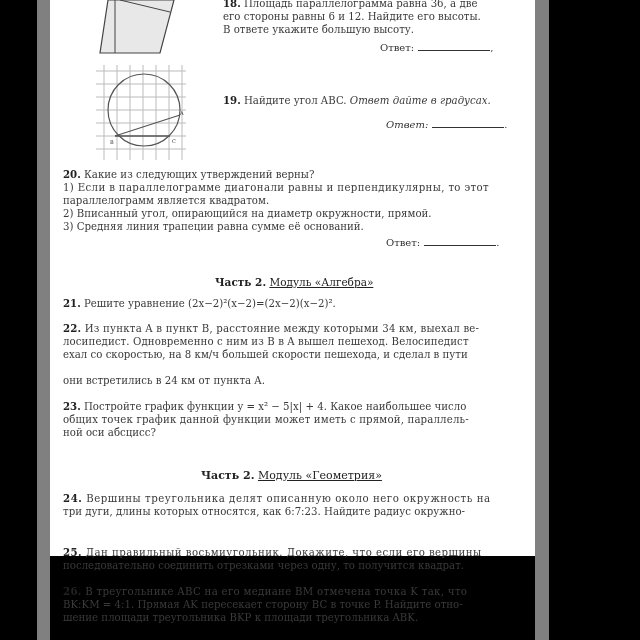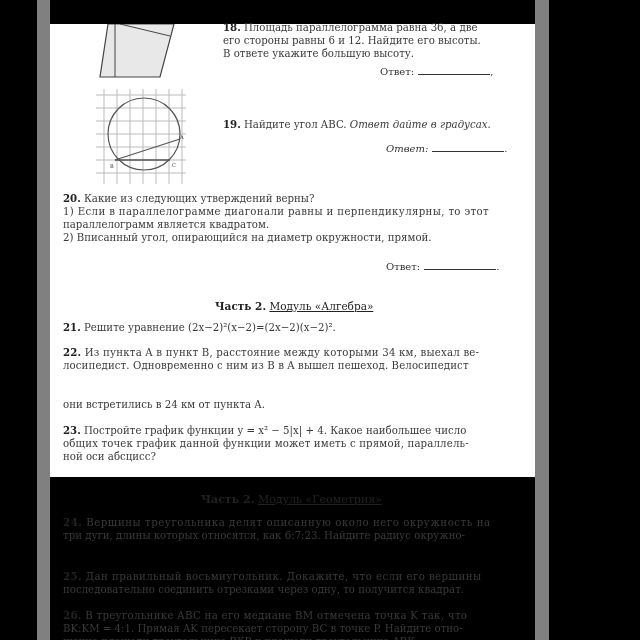--- a/index.html
+++ b/index.html
@@ -1,20 +1,20 @@
 <!DOCTYPE html>
 <html><head>
 <meta charset="utf-8">
 <style>
   html, body { margin:0; padding:0; }
   body { width:640px; height:640px; background:#000; position:relative; overflow:hidden;
          font-family:"DejaVu Serif", serif; color:#333; }
   .strip-l { position:absolute; left:37px; top:0; width:13px; height:640px; background:#808080; }
   .strip-r { position:absolute; left:535px; top:0; width:14px; height:640px; background:#808080; }
-  .page { position:absolute; left:50px; top:0; width:485px; height:453px; background:#fff;margin-top:24px; }
+  .page { position:absolute; left:50px; top:0; width:485px; height:556px; background:#fff; }
   .t { position:absolute; font-size:10.2px; line-height:13px; color:#3a3a3a; white-space:nowrap; }
   .num { font-weight:bold; color:#222; }
   .ans { position:absolute; font-size:10px; color:#333; white-space:nowrap; }
   .ans .line { display:inline-block; width:72px; border-bottom:1px solid #333; margin-left:4px; vertical-align:baseline; }
   .hdr { position:absolute; font-size:10.5px; white-space:nowrap; color:#222; }
   .hdr b { font-weight:bold; }
   .hdr u { font-weight:normal; }
   .it { font-style:italic; }
   svg { position:absolute; }
 </style>
@@ -76,39 +76,41 @@
     <span class="it">Ответ:</span><span class="line"></span>.
   </div>
 
   <div class="t" style="left:13px;top:168px;">
     <span class="num">20.</span>
     <span>Какие из следующих утверждений верны?</span>
   </div>
   <div class="t" style="left:13px;top:181px;letter-spacing:0.35px;">1) Если в параллелограмме диагонали равны и перпендикулярны, то этот</div>
   <div class="t" style="left:13px;top:194px;">параллелограмм является квадратом.</div>
   <div class="t" style="left:13px;top:207px;">2) Вписанный угол, опирающийся на диаметр окружности, прямой.</div>
+  <div class="t" style="left:13px;top:220px;">3) Средняя линия трапеции равна сумме её оснований.</div>
   <div class="ans" style="left:336px;top:237px;">
     <span>Ответ:</span><span class="line"></span>.
   </div>
 
   <div class="hdr" style="left:165px;top:276px;">
     <b>Часть 2.</b>
     <u>Модуль «Алгебра»</u>
   </div>
 
   <div class="t" style="left:13px;top:297px;">
     <span class="num">21.</span>
     <span>Решите уравнение (2x−2)²(x−2)=(2x−2)(x−2)².</span>
   </div>
 
   <div class="t" style="left:13px;top:322px;letter-spacing:0.2px;">
     <span class="num">22.</span>
     <span>Из пункта A в пункт B, расстояние между которыми 34 км, выехал ве-</span>
   </div>
   <div class="t" style="left:13px;top:335px;letter-spacing:0.1px;">лосипедист. Одновременно с ним из B в A вышел пешеход. Велосипедист</div>
+  <div class="t" style="left:13px;top:348px;">ехал со скоростью, на 8 км/ч большей скорости пешехода, и сделал в пути</div>
   <div class="t" style="left:13px;top:374px;">они встретились в 24 км от пункта A.</div>
 
   <div class="t" style="left:13px;top:400px;">
     <span class="num">23.</span>
     <span>Постройте график функции  y = x² − 5|x| + 4.  Какое наибольшее число</span>
   </div>
   <div class="t" style="left:13px;top:413px;letter-spacing:0.15px;">общих точек график данной функции может иметь с прямой, параллель-</div>
   <div class="t" style="left:13px;top:426px;">ной оси абсцисс?</div>
 
   <div class="hdr" style="left:151px;top:469px;font-size:11px;">

